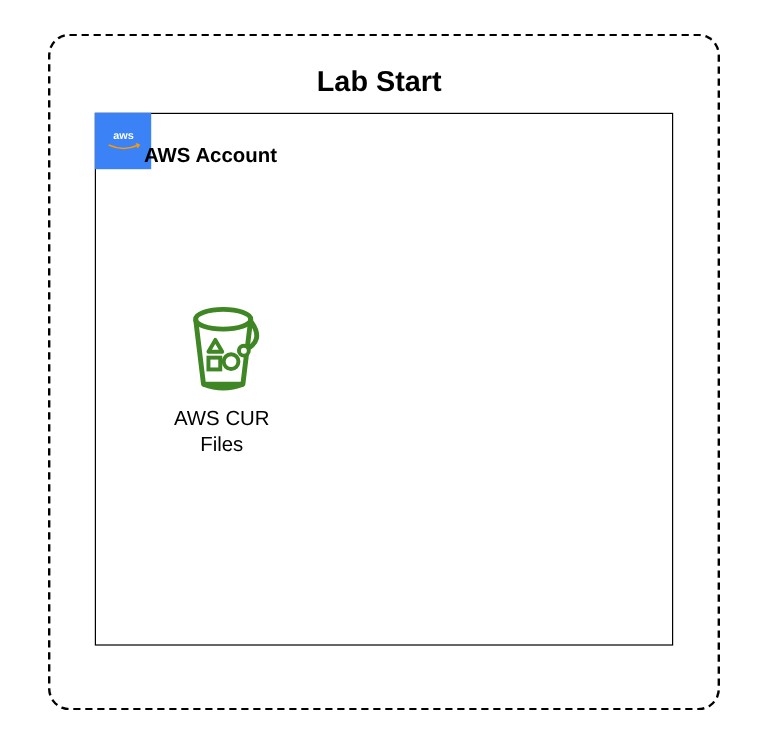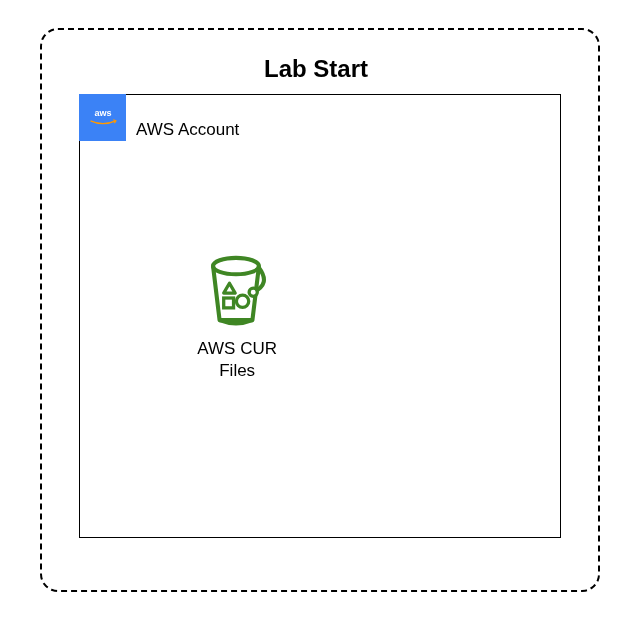--- a/index.html
+++ b/index.html
@@ -59,34 +59,34 @@
     }
     
     .aws-logo-box svg {
       width: 34px;
       height: 22px;
     }
     
     .account-label {
       position: absolute;
       top: 120px;
-      left: 136px;
+      left: 120px;
       font-size: 17px;
       color: #000;
-      font-weight: normal;
+      font-weight: bold;
     }
     
     .bucket-group {
       position: absolute;
       top: 248px;
       left: 145px;
       width: 132px;
       display: flex;
       flex-direction: column;
-      align-items: flex-end;
+      align-items: flex-start;
     }
     
     .bucket-icon {
       width: 82px;
       height: 82px;
     }
     
     .bucket-label {
       margin-top: 8px;
       text-align: center;

